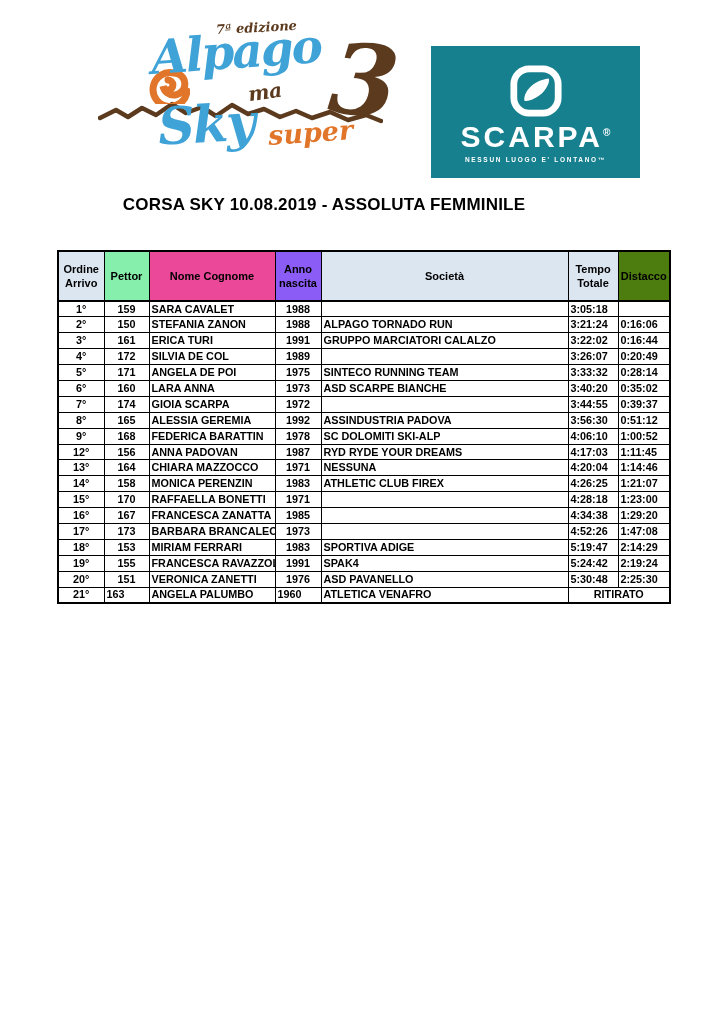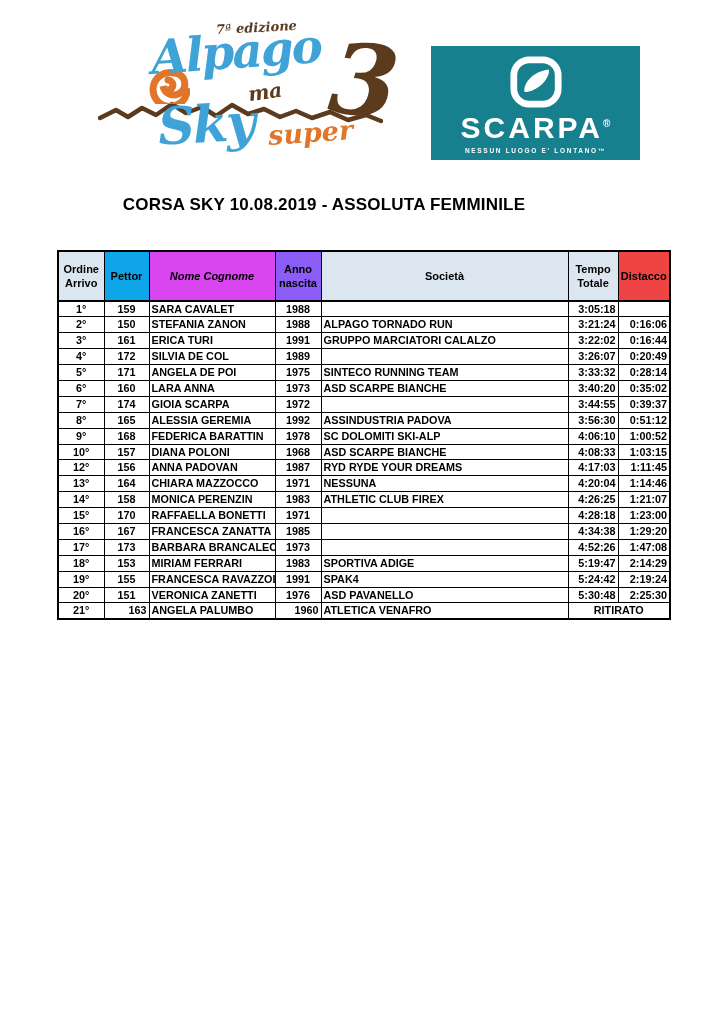--- a/index.html
+++ b/index.html
@@ -14,21 +14,21 @@
   .alp-word1 { left:53px; top:6px; font:italic 700 47px "DejaVu Serif", serif; letter-spacing:-2px; transform:rotate(-4deg); }
   .alp-script { left:150px; top:62px; font:italic 600 20px "DejaVu Serif", serif; transform:rotate(-8deg); }
   .alp-word2 { left:60px; top:76px; font:italic 700 51px "DejaVu Serif", serif; letter-spacing:-2px; transform:rotate(-3deg); }
   .alp-word3 { left:170px; top:99px; font:italic 700 27px "DejaVu Serif", serif; transform:rotate(-4deg); }
   .alp-three { left:232px; top:14px; font:italic 700 98px "DejaVu Serif", serif; transform:rotate(6deg); line-height:1; }
   .alp-spiral { position:absolute; left:46px; top:38px; }
   .alp-ridge { position:absolute; left:0px; top:72px; z-index:0; }
   .alp-text-layer { position:absolute; inset:0; z-index:1; }
 
   
-  .logo-scarpa { position:absolute; left:431px; top:46px; width:209px; height:114px;
+  .logo-scarpa { position:absolute; left:431px; top:46px; width:209px; height:132px;
                  display:flex; flex-direction:column; align-items:center; justify-content:center; }
   .scarpa-mark { margin-top:2px; }
   .scarpa-brand { color:#fff; font:700 30px "Liberation Sans", sans-serif; letter-spacing:3px; line-height:1; margin-top:4px; }
   .scarpa-reg { font-size:10px; vertical-align:super; letter-spacing:0; }
   .scarpa-tagline { color:#fff; font:700 6.5px "Liberation Sans", sans-serif; letter-spacing:1.7px; margin-top:4px; }
 
   
   .doc-title { position:absolute; left:0; top:195px; width:648px; text-align:center;
                font:700 17px "Liberation Sans", sans-serif; color:#000; letter-spacing:0.2px; }
 
@@ -38,21 +38,21 @@
                   font-family:"Liberation Sans", sans-serif; font-weight:700; color:#000;
                   border:2px solid #000;margin-top:8px; }
   table.results th { border:1.4px solid #000; border-bottom:2px solid #000;
                      font-size:11px; line-height:1.3; height:50px;
                      text-align:center; vertical-align:middle; padding:0 2px; }
   table.results td { border:1.4px solid #000; font-size:10.8px; line-height:1;
                      height:15.9px; padding:0 2px; vertical-align:middle;
                      overflow:hidden; white-space:nowrap; }
   td.c { text-align:center; }
   td.l { text-align:left; padding-left:3px; }
-  td.r { text-align:right; padding-right:3px; }
+  td.r { text-align:left; padding-right:3px; }
 </style>
 </head>
 <body>
 
 <div class="page">
 
   <div class="logo-alpago">
     <svg class="alp-ridge" width="285" height="45" viewBox="0 0 285 45" style="color: rgb(92, 58, 30);">
       <path d="M2 28 L18 20 L30 27 L44 18 L58 25 L74 14 L88 23 L104 17 L118 26 L134 15 L150 24 L166 19 L182 27 L198 21 L214 28 L232 22 L250 30 L268 25 L283 31" fill="none" stroke="currentColor" stroke-width="4.5" stroke-linecap="round" stroke-linejoin="round"></path>
     </svg>
@@ -86,26 +86,26 @@
         <col style="width:45px">
         <col style="width:126px">
       <col style="width:46px">
         <col style="width:247px">
         <col style="width:50px">
         <col style="width:52px">
     </colgroup>
     <thead>
       <tr>
         <th style="background: rgb(220, 230, 241);">Ordine Arrivo</th>
-        <th style="background: #0ea5e9;">Pettor</th>
-        <th style="background: #d946ef; font-style: italic;">Nome Cognome</th>
+        <th style="background: #86efac;">Pettor</th>
+        <th style="background: #ec4899;">Nome Cognome</th>
         <th style="background: #8b5cf6;">Anno nascita</th>
         <th style="background: rgb(220, 230, 241);">Società</th>
         <th style="background: rgb(220, 230, 241);">Tempo Totale</th>
-        <th style="background: #ef4444;">Distacco</th>
+        <th style="background: #4d7c0f;">Distacco</th>
       </tr>
     </thead>
     <tbody>
         <tr>
           <td class="c">1°</td>
           <td class="c">159</td>
           <td class="l">SARA CAVALET</td>
           <td class="c">1988</td>
           <td class="l"></td>
           <td class="r">3:05:18</td>
@@ -177,29 +177,20 @@
         <tr>
           <td class="c">9°</td>
           <td class="c">168</td>
           <td class="l">FEDERICA BARATTIN</td>
           <td class="c">1978</td>
           <td class="l">SC DOLOMITI SKI-ALP</td>
           <td class="r">4:06:10</td>
           <td class="r">1:00:52</td>
         </tr>
         <tr>
-          <td class="c">10°</td>
-          <td class="c">157</td>
-          <td class="l">DIANA POLONI</td>
-          <td class="c">1968</td>
-          <td class="l">ASD SCARPE BIANCHE</td>
-          <td class="r">4:08:33</td>
-          <td class="r">1:03:15</td>
-        </tr>
-        <tr>
           <td class="c">12°</td>
           <td class="c">156</td>
           <td class="l">ANNA PADOVAN</td>
           <td class="c">1987</td>
           <td class="l">RYD RYDE YOUR DREAMS</td>
           <td class="r">4:17:03</td>
           <td class="r">1:11:45</td>
         </tr>
         <tr>
           <td class="c">13°</td>

